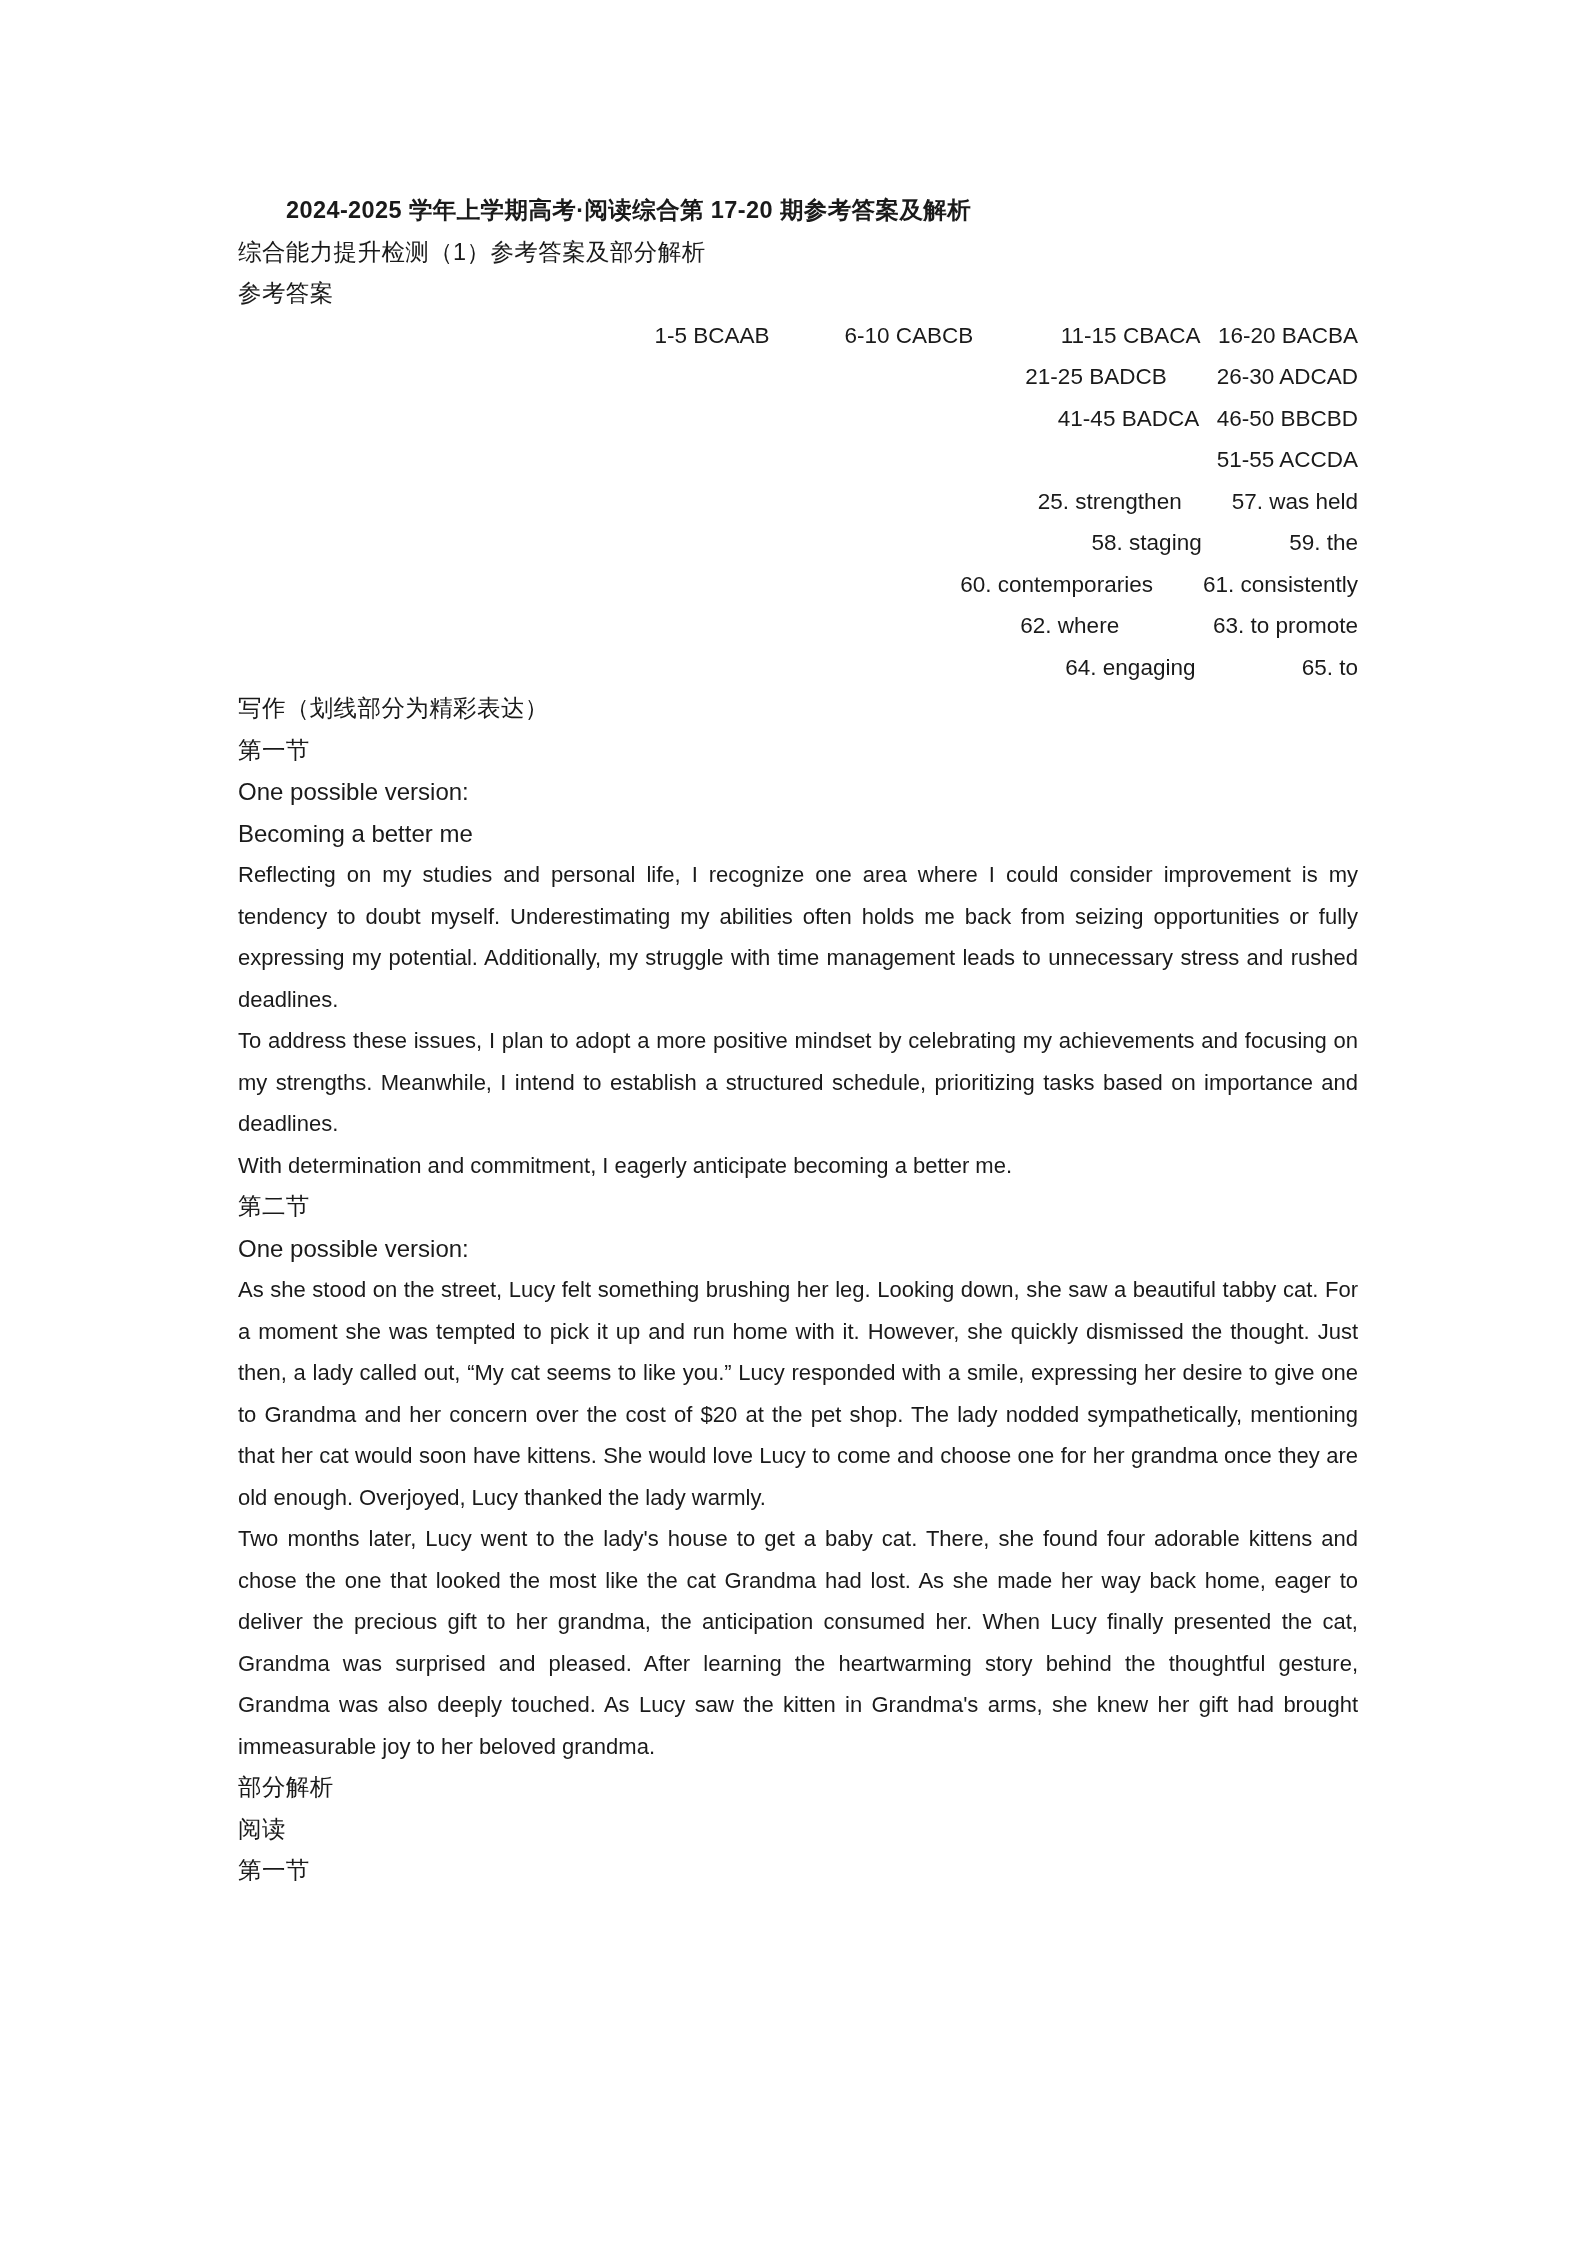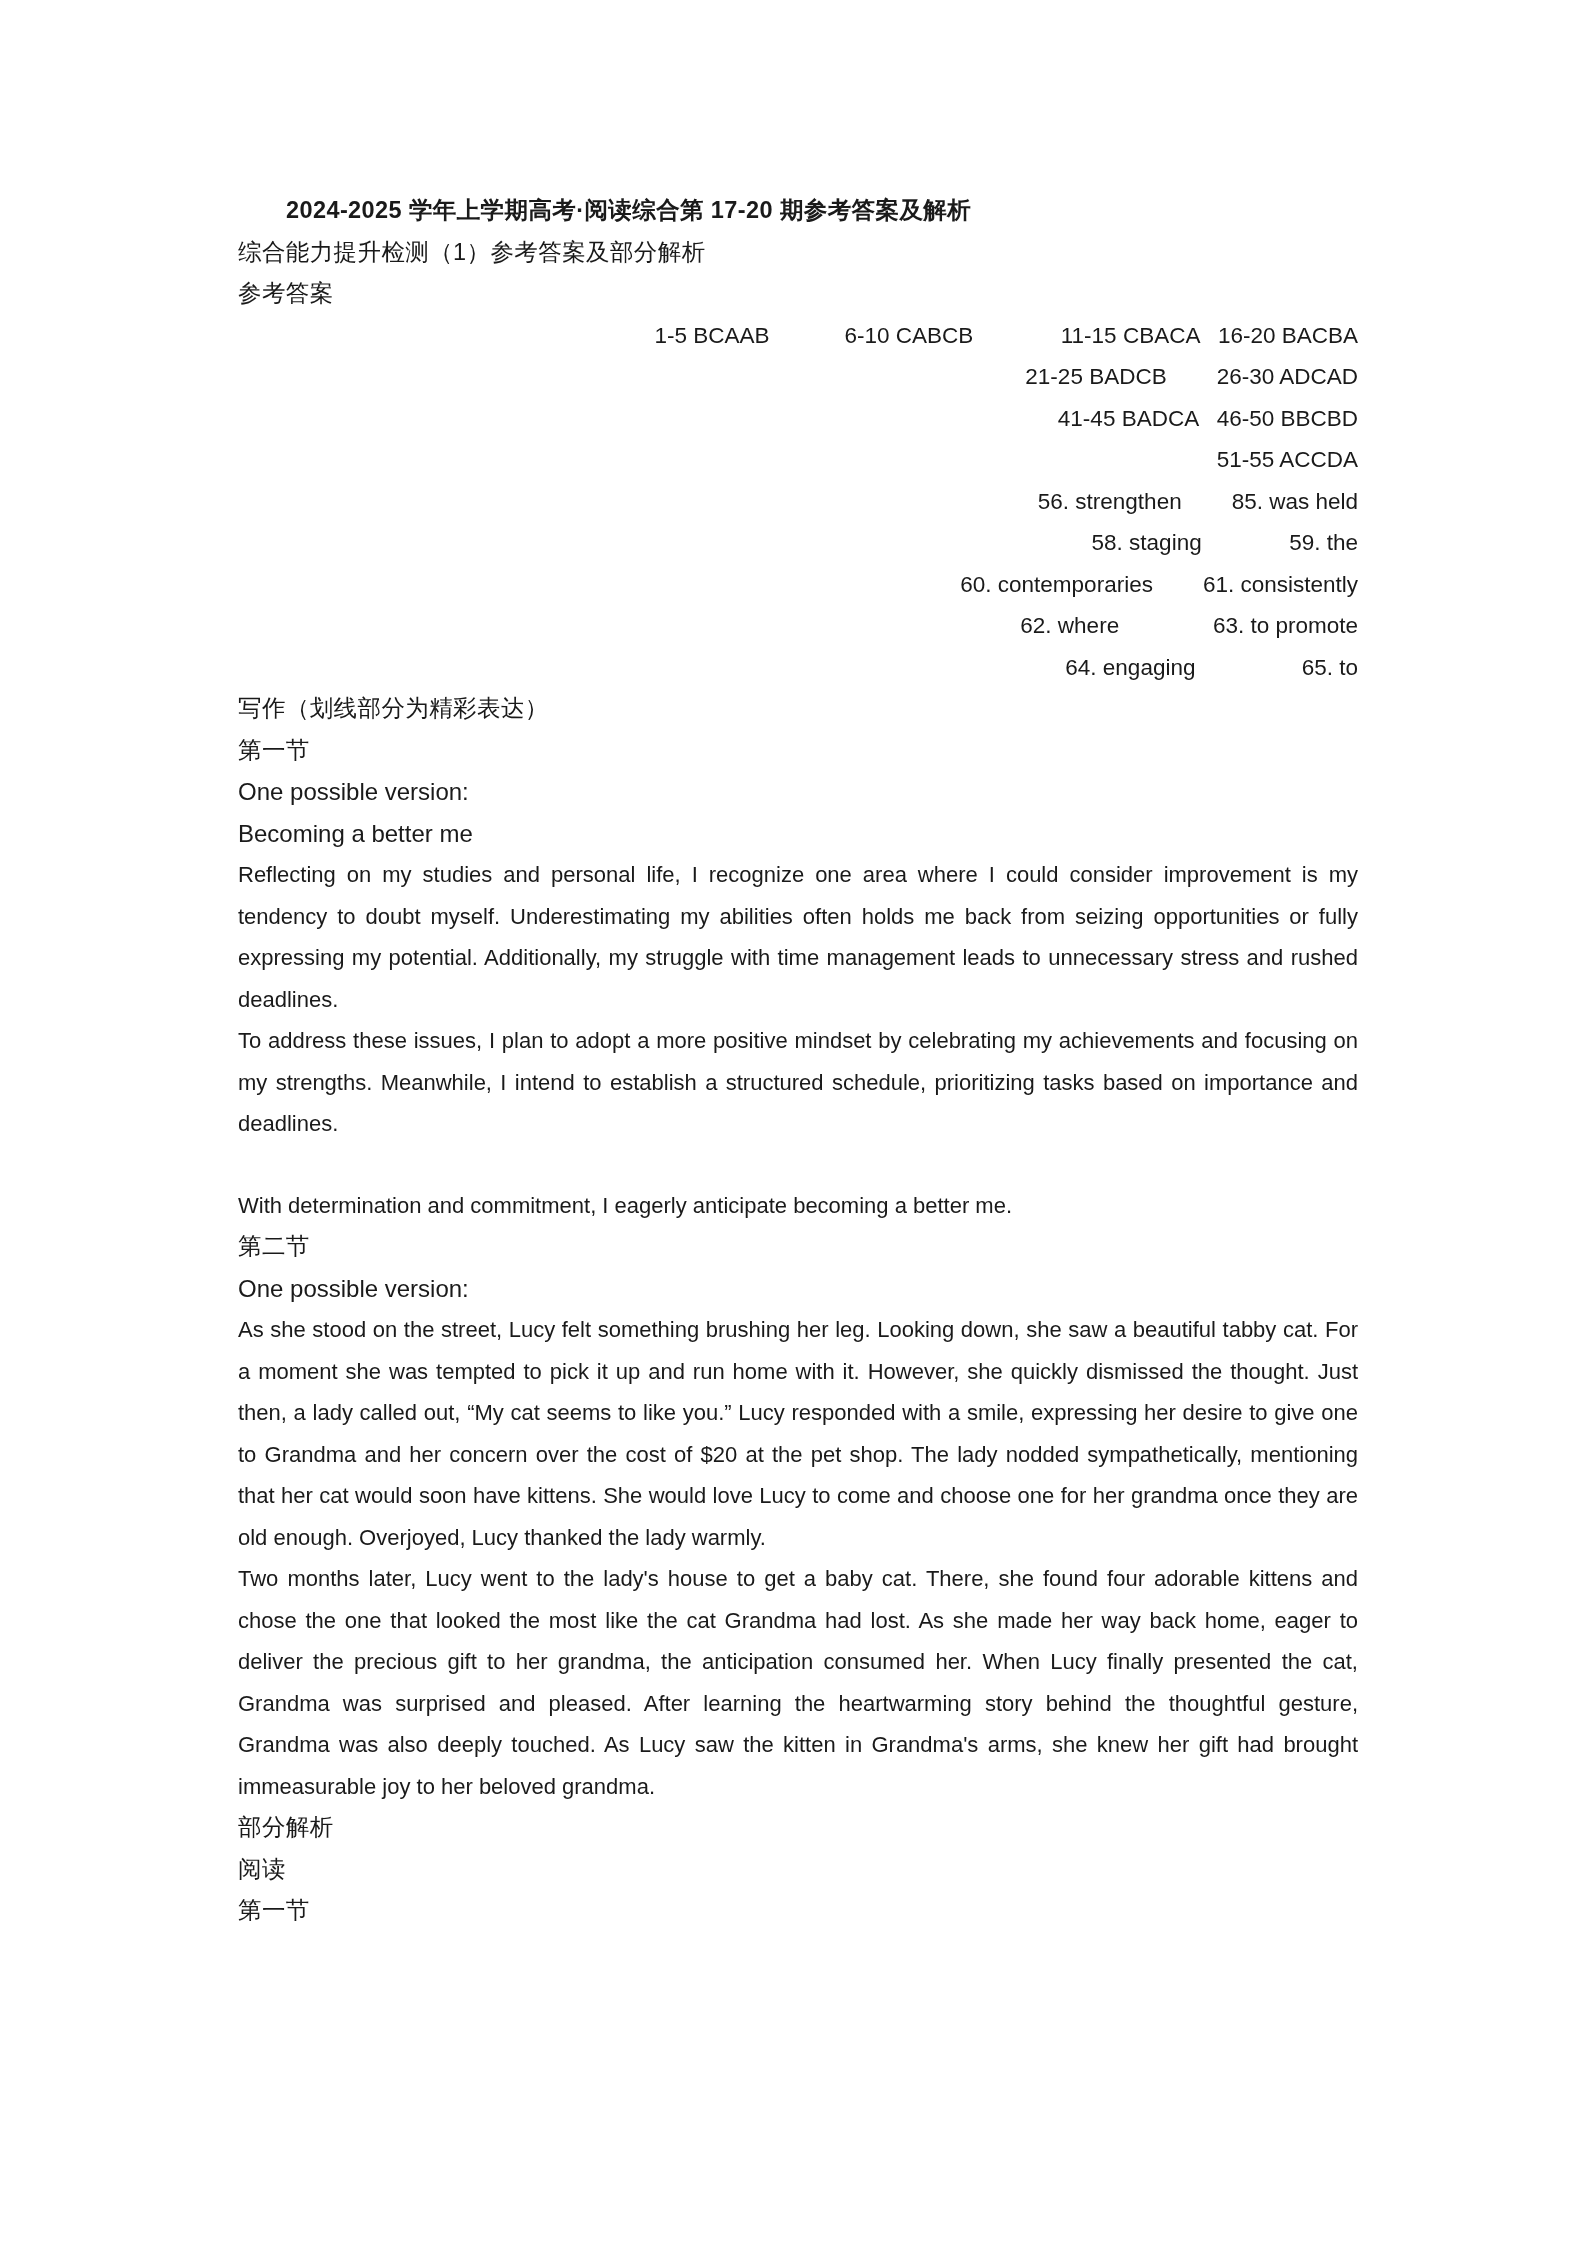--- a/index.html
+++ b/index.html
@@ -39,21 +39,20 @@
   }
   .para {
     font-size: 22px;
     line-height: 41.5px;
     text-align: justify;
     text-justify: inter-word;
     margin: 0;
   }
   .para-last-natural {
     text-align: left;
-    margin-top: 40px;
   }
   .ans-row {
     display: block;
     font-size: 22.5px;
     line-height: 41.5px;
     white-space: pre;
     text-align: right;
   }
 </style>
 </head>
@@ -64,21 +63,21 @@
 
     <div class="line cjk bold">2024-2025 学年上学期高考·阅读综合第 17-20 期参考答案及解析</div>
     <div class="line cjk">综合能力提升检测（1）参考答案及部分解析</div>
 
     <div class="line cjk">参考答案</div>
 
     <div class="ans-row">1-5 BCAAB            6-10 CABCB              11-15 CBACA   16-20 BACBA</div>
     <div class="ans-row">21-25 BADCB        26-30 ADCAD</div>
     <div class="ans-row">41-45 BADCA   46-50 BBCBD</div>
     <div class="ans-row">51-55 ACCDA</div>
-    <div class="ans-row">56. strengthen        85. was held</div>
+    <div class="ans-row">25. strengthen        57. was held</div>
     <div class="ans-row">58. staging              59. the</div>
     <div class="ans-row">60. contemporaries        61. consistently</div>
     <div class="ans-row">62. where               63. to promote</div>
     <div class="ans-row">64. engaging                 65. to</div>
 
     <div class="line cjk">写作（划线部分为精彩表达）</div>
     <div class="line cjk">第一节</div>
 
     <div class="line">One possible version:</div>
     <div class="line">Becoming a better me</div>

